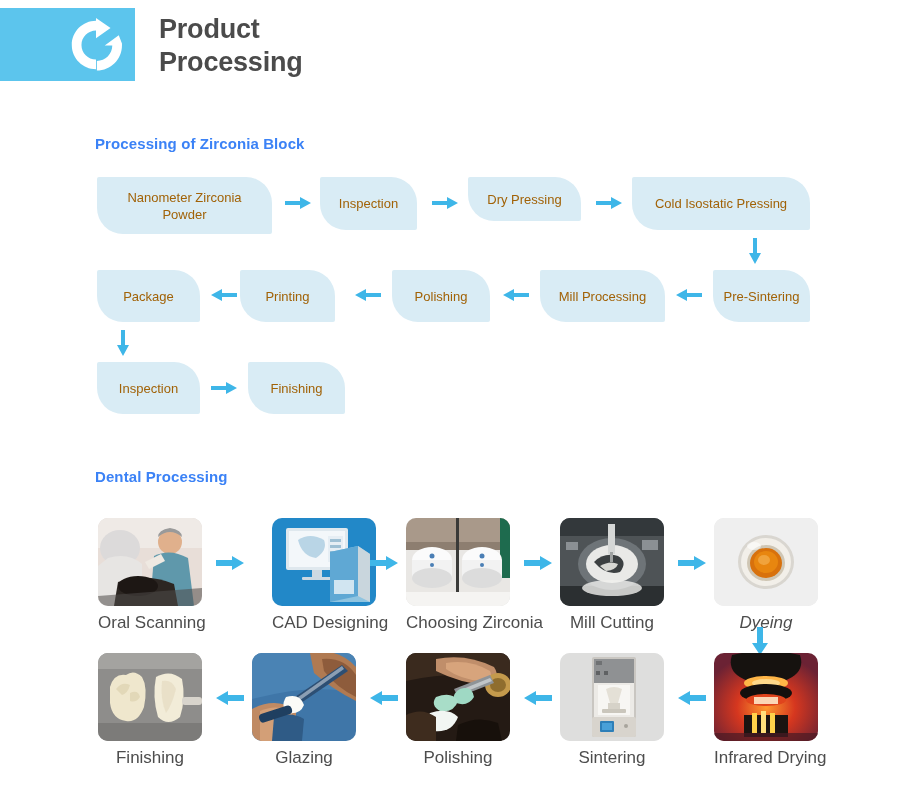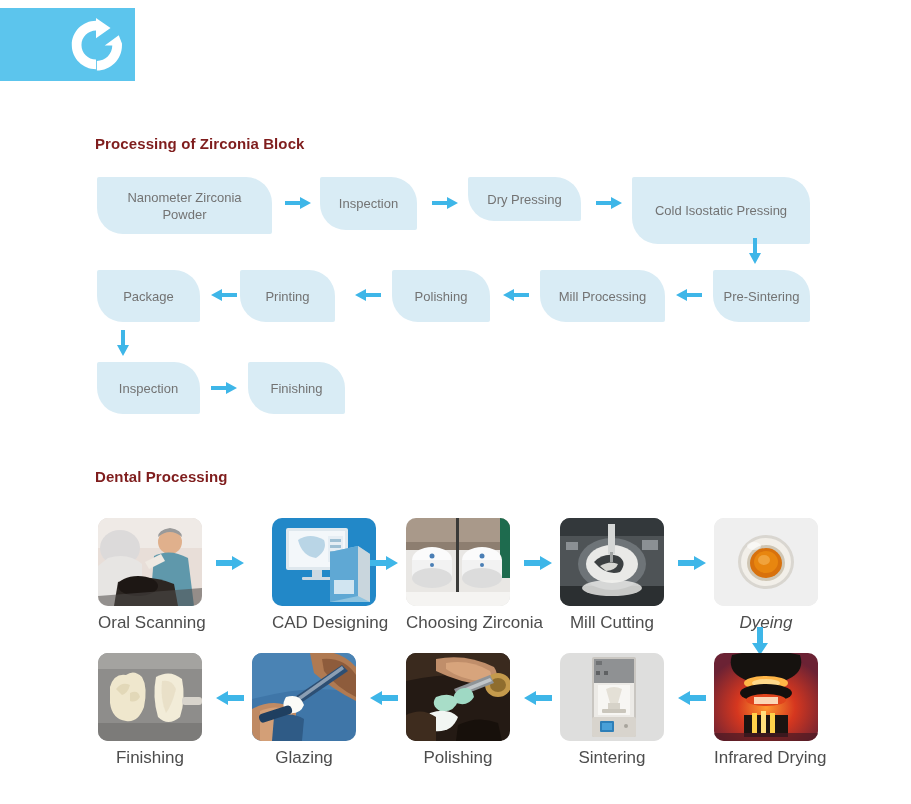--- a/index.html
+++ b/index.html
@@ -18,33 +18,33 @@
   .logo-mark{position:absolute;right:8px;top:6px;width:62px;height:62px;}
   .header-title{
     position:absolute;left:159px;top:5px;
     font-size:27px;font-weight:bold;line-height:33px;
     color:#4b4b4b;letter-spacing:-0.2px;
   }
   .header-title span{display:block;}
 
   
   .sec-heading{
-    position:absolute;font-size:15px;font-weight:bold;color:#7f1d1d;
+    position:absolute;font-size:15px;font-weight:bold;color:#3b82f6;
     letter-spacing:0.1px;
   }
   #heading-zirconia{left:95px;top:135px;}
   #heading-dental{left:95px;top:468px;}
 
   
   .flowbox{
     position:absolute;background:#d9ecf5;
     border-top-right-radius:26px;border-bottom-left-radius:26px;
     border-top-left-radius:2px;border-bottom-right-radius:2px;
     display:flex;align-items:center;justify-content:center;
-    text-align:center;font-size:13px;color:#737373;line-height:17px;
+    text-align:center;font-size:13px;color:#a16207;line-height:17px;
     box-sizing:border-box;padding:4px 8px;
   }
 
   
   .arrow{position:absolute;color:#3eb6e8;line-height:0;}
   .arrow svg{display:block;}
 
   
   .photo-card{position:absolute;width:104px;}
   .photo-frame{
@@ -62,20 +62,24 @@
 
 <div class="header">
   <div class="logo-plate">
     <span class="logo-mark">
       <svg viewBox="0 0 64 64" width="62" height="62" aria-hidden="true">
         <path fill="#ffffff" d="M32 7 C18.2 7 7 18.2 7 32 C7 45.8 18.2 57 32 57 L32 47 C23.7 47 17 40.3 17 32 C17 23.7 23.7 17 32 17 L32 25 L47 14.5 L32 4 Z"></path>
         <path fill="#ffffff" d="M55.5 22 L41 32.5 L48.8 32.5 C48.8 41.3 41.7 48.4 32.9 48.4 L32.9 58.4 C47.2 58.4 58.8 46.8 58.8 32.5 L58.8 30.5 Z"></path>
       </svg>
     </span>
   </div>
+  <div class="header-title">
+    <span>Product</span>
+    <span>Processing</span>
+  </div>
 </div>
 
 <div class="sec-heading" id="heading-zirconia">Processing of Zirconia Block</div>
 
 <div class="flowbox" style="left:97px;top:177px;width:175px;height:57px;">
   <span>Nanometer Zirconia Powder</span>
 </div>
 <span class="arrow" style="left:285px;top:196px;">
   <svg width="26" height="14" viewBox="0 0 26 14">
       <path fill="#3eb6e8" d="M0 5h15V1l11 6-11 6V9H0z"></path>
@@ -90,21 +94,21 @@
     </svg>
 </span>
 <div class="flowbox" style="left:468px;top:177px;width:113px;height:44px;">
   <span>Dry Pressing</span>
 </div>
 <span class="arrow" style="left:596px;top:196px;">
   <svg width="26" height="14" viewBox="0 0 26 14">
       <path fill="#3eb6e8" d="M0 5h15V1l11 6-11 6V9H0z"></path>
     </svg>
 </span>
-<div class="flowbox" style="left:632px;top:177px;width:178px;height:67px;">
+<div class="flowbox" style="left:632px;top:177px;width:178px;height:53px;">
   <span>Cold Isostatic Pressing</span>
 </div>
 
 <span class="arrow" style="left:748px;top:238px;">
   <svg width="14" height="26" viewBox="0 0 14 26">
       <path fill="#3eb6e8" d="M5 0h4v15h4l-6 11-6-11h4z"></path>
     </svg>
 </span>
 
 <div class="flowbox" style="left:97px;top:270px;width:103px;height:52px;">

